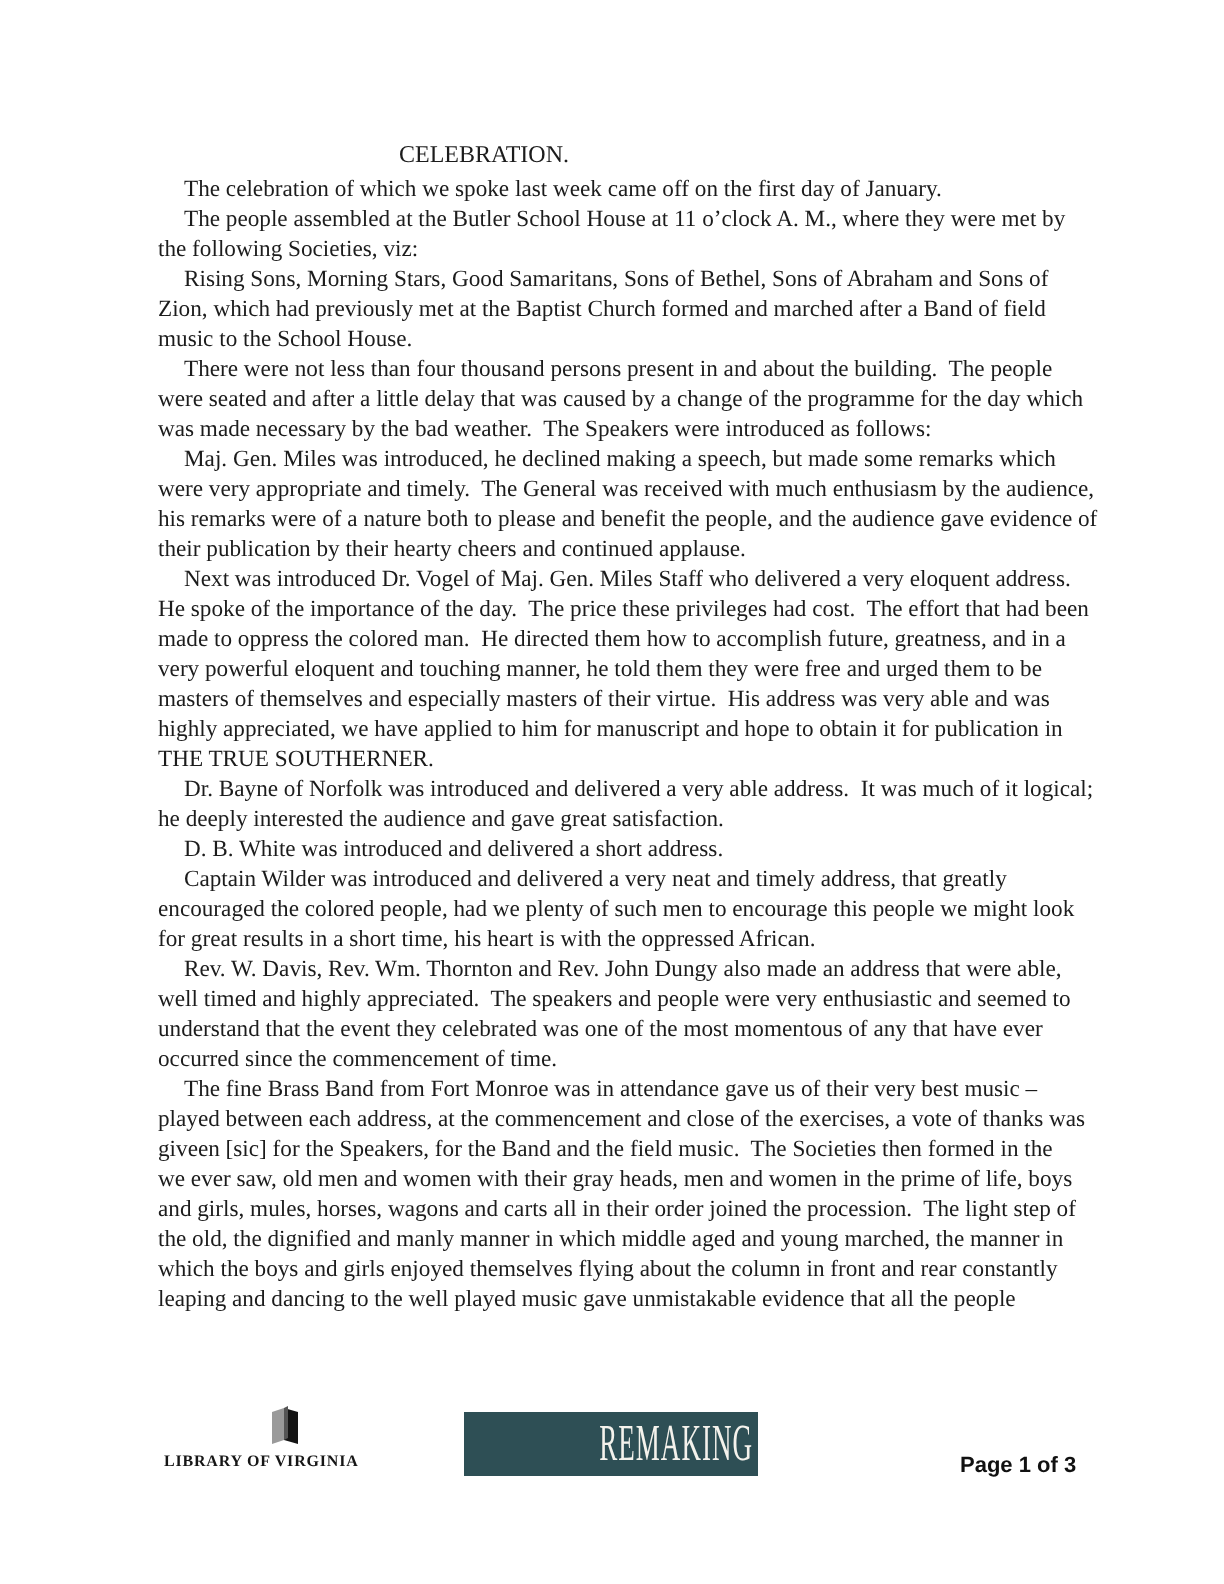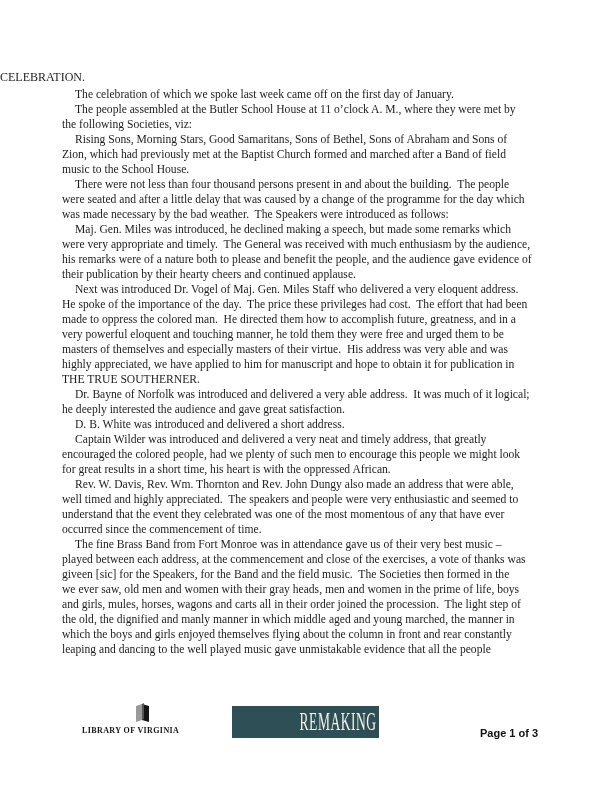--- a/index.html
+++ b/index.html
@@ -19,27 +19,28 @@
     width: 612px;
     text-align: center;
     font-size: 15px;
     line-height: 16px;
   }
   .doc-heading {
     position: absolute;
     top: 70px;
     left: 0;
     width: 484px;
+    text-align: center;
     font-size: 12px;
     line-height: 15px;
   }
   .text-block {
     position: absolute;
     top: 87px;
-    left: 62px;
+    left: 79px;
     width: 496px;
   }
   .line {
     height: 15px;
     line-height: 15px;
     font-size: 11.6px;
     white-space: pre;
   }
   .line.indent { padding-left: 13px; }
 

